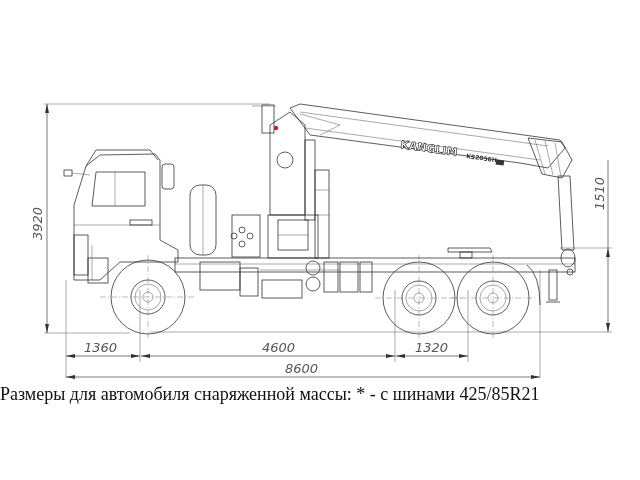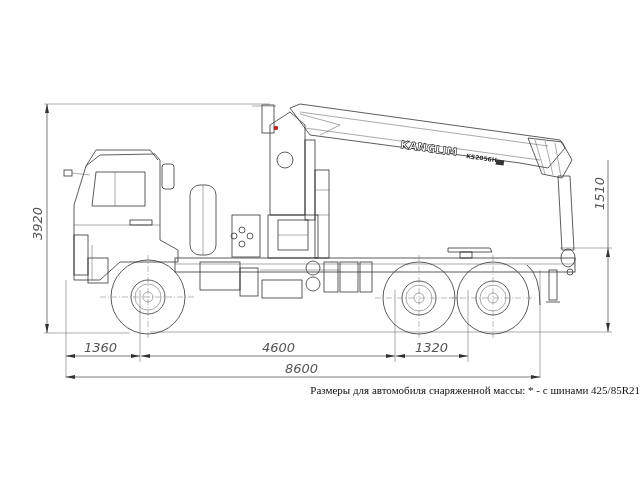--- a/index.html
+++ b/index.html
@@ -1,20 +1,20 @@
 <!DOCTYPE html>
 <html><head>
 <meta charset="utf-8">
 <style>
   html, body { margin: 0; padding: 0; background: #ffffff; }
   body { width: 640px; height: 480px; position: relative; overflow: hidden; font-family: "Liberation Sans", sans-serif; }
   #drawing { position: absolute; left: 0; top: 0; width: 640px; height: 480px; }
   .dim-text { font-family: "DejaVu Sans", sans-serif; font-style: italic; font-size: 13px; fill: #555; }
-  .caption { position: absolute; left: 0; top: 384px; width: 640px; text-align: right;
-             font-family: "Liberation Serif", serif; font-size: 11px; color: #111; }
+  .caption { position: absolute; left: 0; top: 384px; width: 640px; text-align: left;
+             font-family: "Liberation Serif", serif; font-size: 18px; color: #111; }
   .ln { stroke: #333; stroke-width: 0.8; fill: none; }
   .thin { stroke: #555; stroke-width: 0.5; fill: none; }
   .dim { stroke: #444; stroke-width: 0.7; fill: none; }
   .center { stroke: #777; stroke-width: 0.5; stroke-dasharray: 6 2 1 2; fill: none; }
 </style>
 </head>
 <body>
 
 <svg id="drawing" viewBox="0 0 640 480" xmlns="http://www.w3.org/2000/svg">
 

